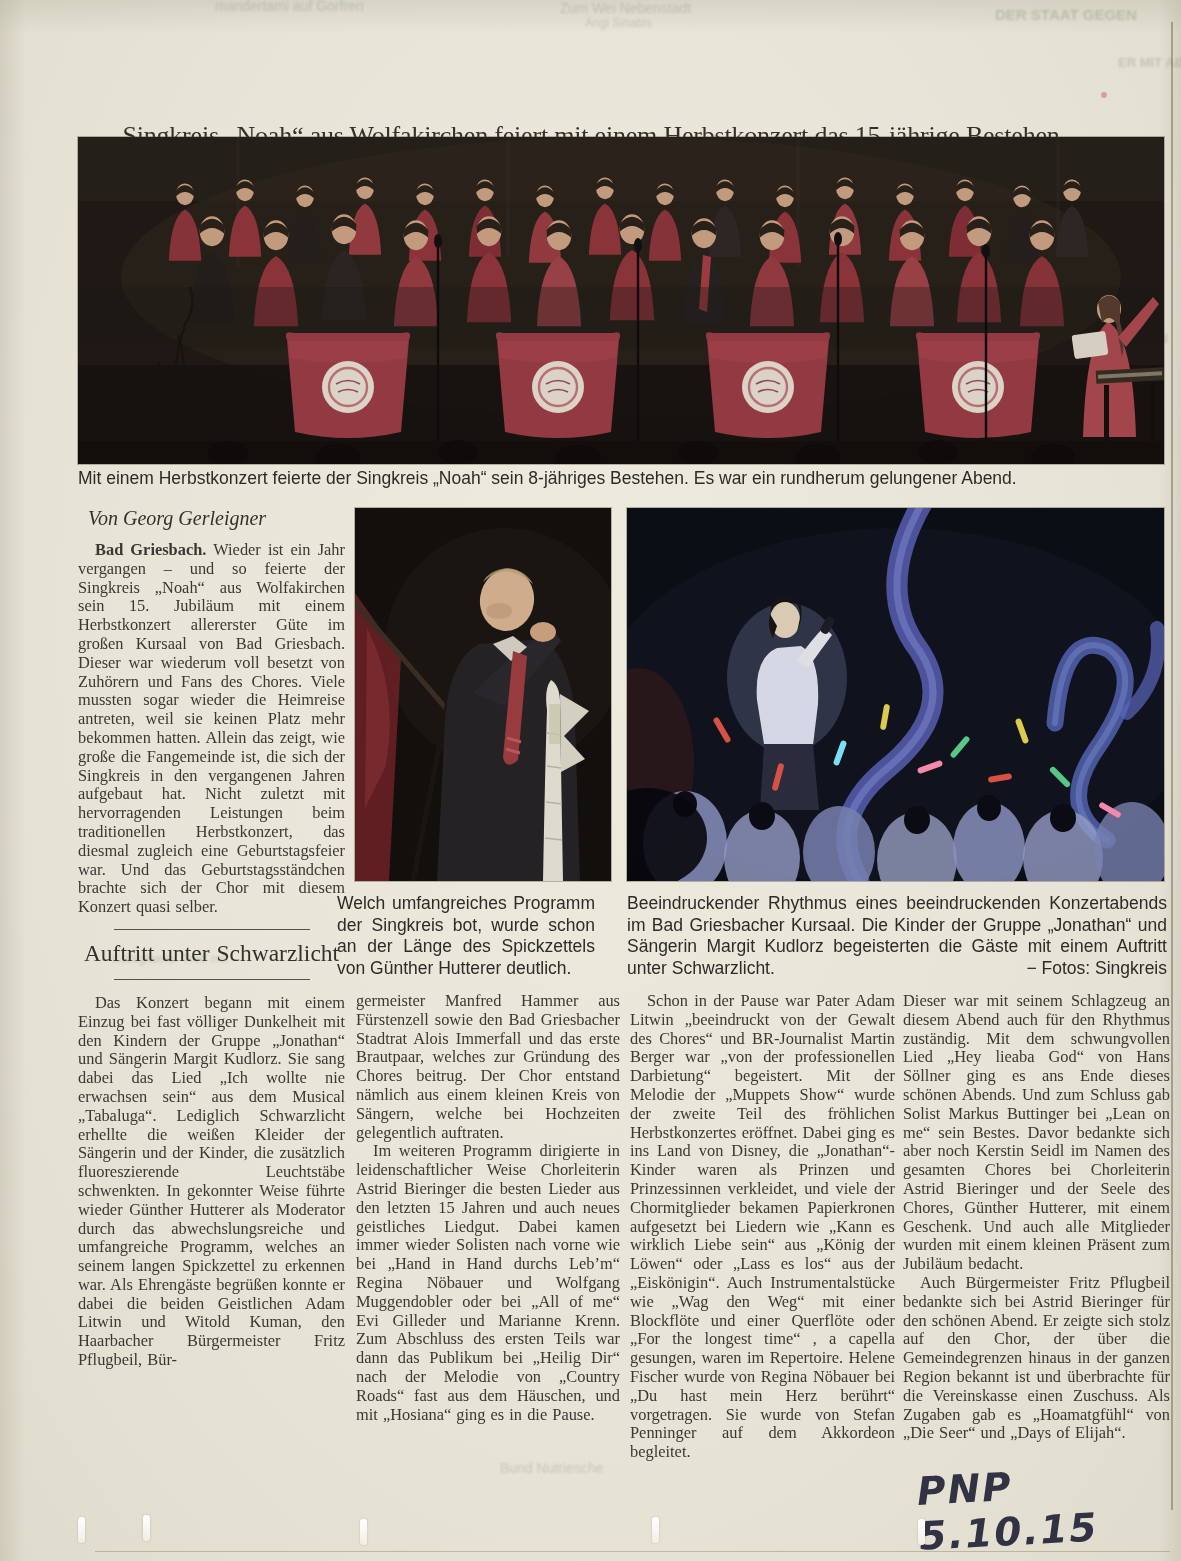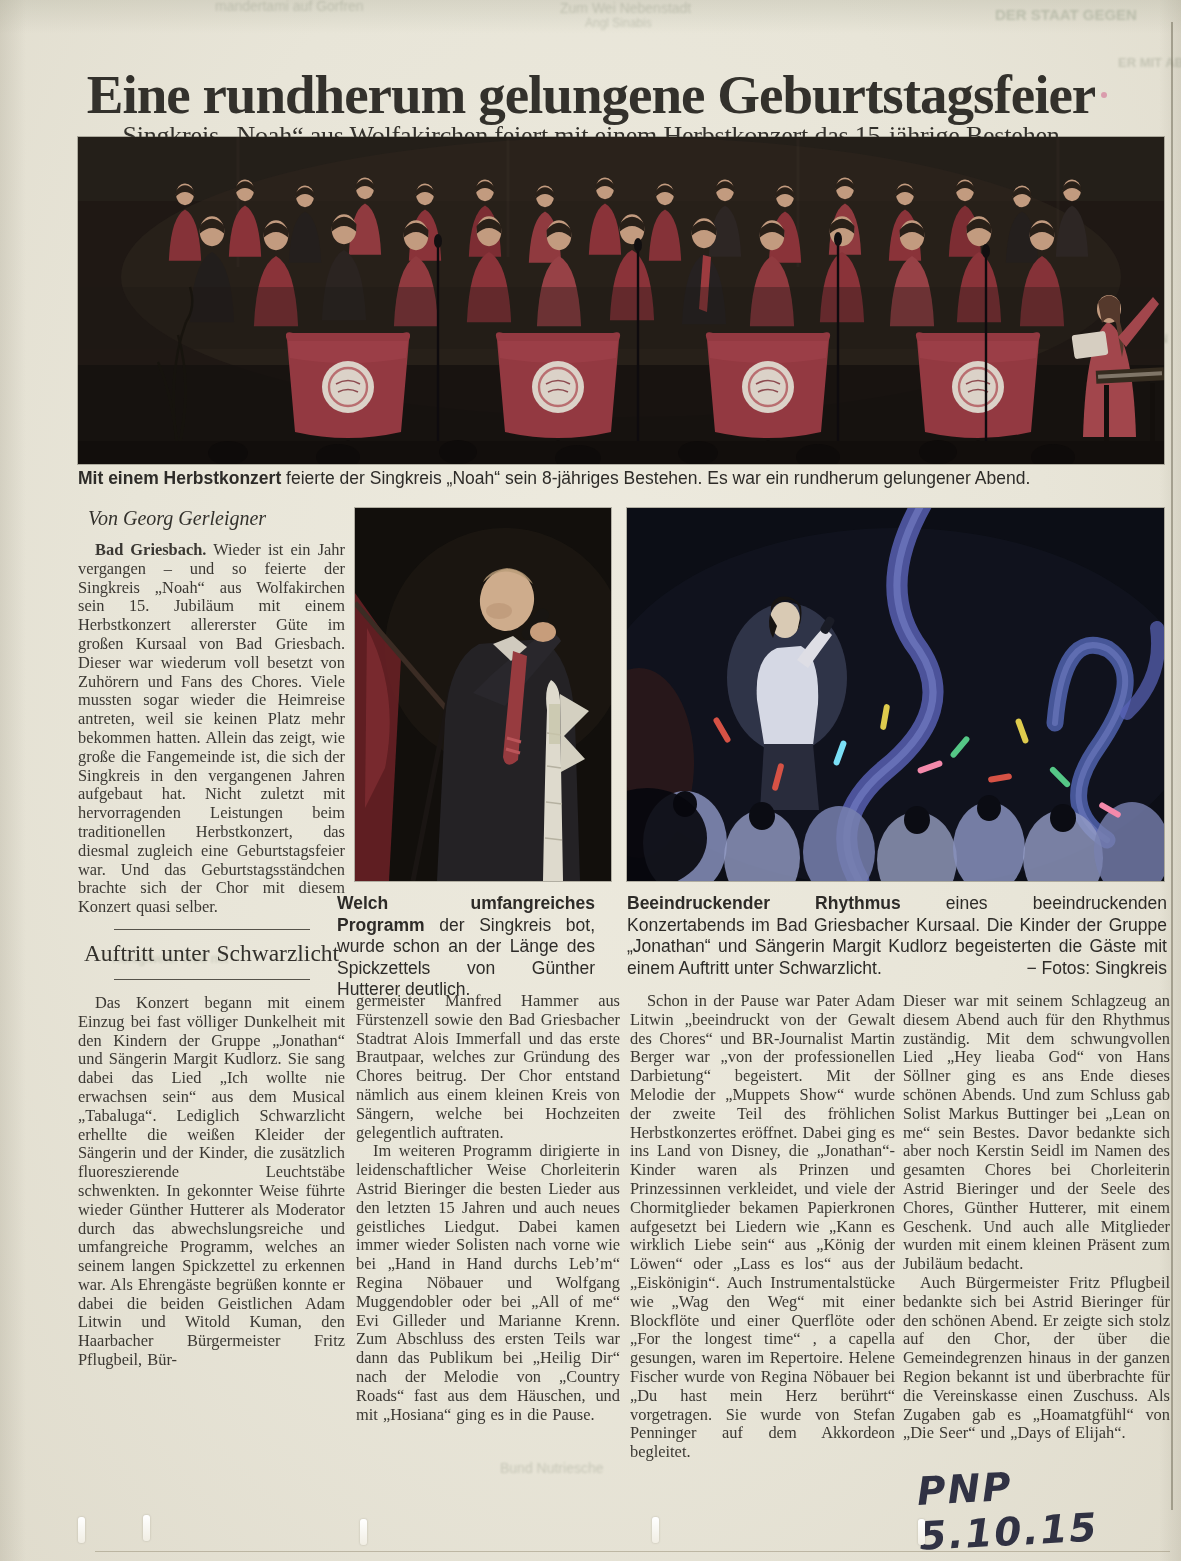--- a/index.html
+++ b/index.html
@@ -21,21 +21,21 @@
   .subheadline{
     left:70px;top:99px;width:1042px;text-align:center;
     font-size:26px;font-weight:normal;color:#33312c;letter-spacing:-.2px;
   }
   .photo{background:#151210;box-shadow:0 0 0 1px rgba(70,65,55,.35);}
   .photo svg{display:block;}
   .caption{
     font-family:"Liberation Sans", sans-serif;font-size:17.5px;line-height:21.5px;
     color:#2d2b28;text-align:justify;margin:0;
   }
-  .caption b{font-weight:bold;}
+  .caption b{font-weight:normal;}
   .caption .credit{float:right;}
   .byline{left:88px;top:507px;font-style:italic;font-size:20px;color:#33312c;}
   .col{font-size:16.4px;line-height:18.8px;text-align:justify;color:#3b3833;word-spacing:1px;}
   .col p{margin:0;}
   .ind{text-indent:17px;}
   .lead{font-weight:bold;}
   .xrule{width:196px;margin:12px auto 10px auto;border-top:1.6px solid #55524a;}
   .crosshead{margin:2px 0 0 0;text-align:center;font-size:23.5px;line-height:27px;
     font-weight:normal;color:#33312c;}
   .handwriting{
@@ -61,21 +61,20 @@
   <div class="bleed" style="left:215px;top:-2px;font-size:14px;">mandertami auf Gorfren</div>
   <div class="bleed" style="left:560px;top:0;font-size:14px;">Zum Wei Nebenstadt</div>
   <div class="bleed" style="left:585px;top:16px;font-size:12px;">Angl Sinabis</div>
   <div class="bleed" style="left:995px;top:6px;font-size:15px;font-weight:bold;color:#6e7f66;">DER STAAT GEGEN</div>
   <div class="bleed" style="left:1118px;top:55px;font-size:13px;font-weight:bold;">ER MIT AB</div>
   <div class="bleed" style="left:1106px;top:332px;font-size:12px;font-weight:bold;">FREUNDIN</div>
   <div class="bleed" style="left:500px;top:1460px;font-size:14px;">Bund Nutriesche</div>
   <div class="bleed" style="left:112px;top:951px;font-size:13px;">Königlweis: Treff mit</div>
   <div class="speck" style="left:1101px;top:92px;"></div>
 
-  <h1 class="abs headline">Eine rundherum gelungene Geburtstagsfeier</h1>
   <h2 class="abs subheadline">Singkreis „Noah“ aus Wolfakirchen feiert mit einem Herbstkonzert das 15-jährige Bestehen</h2>
 
   <div class="abs photo" style="left:78px;top:137px;width:1086px;height:327px;">
     <svg width="1086" height="327" viewBox="0 0 1086 327">
       <defs>
         <g id="prs">
           <path d="M3 84 Q5 38 20 30 Q35 38 37 84 Z" fill="currentColor"></path>
           <ellipse cx="20" cy="14" rx="9.5" ry="11.5" fill="#c9a184"></ellipse>
           <path d="M10.5 10 Q20 -1 29.5 10 L29.5 16 Q20 7 10.5 16 Z" fill="#241c15"></path>
         </g>

